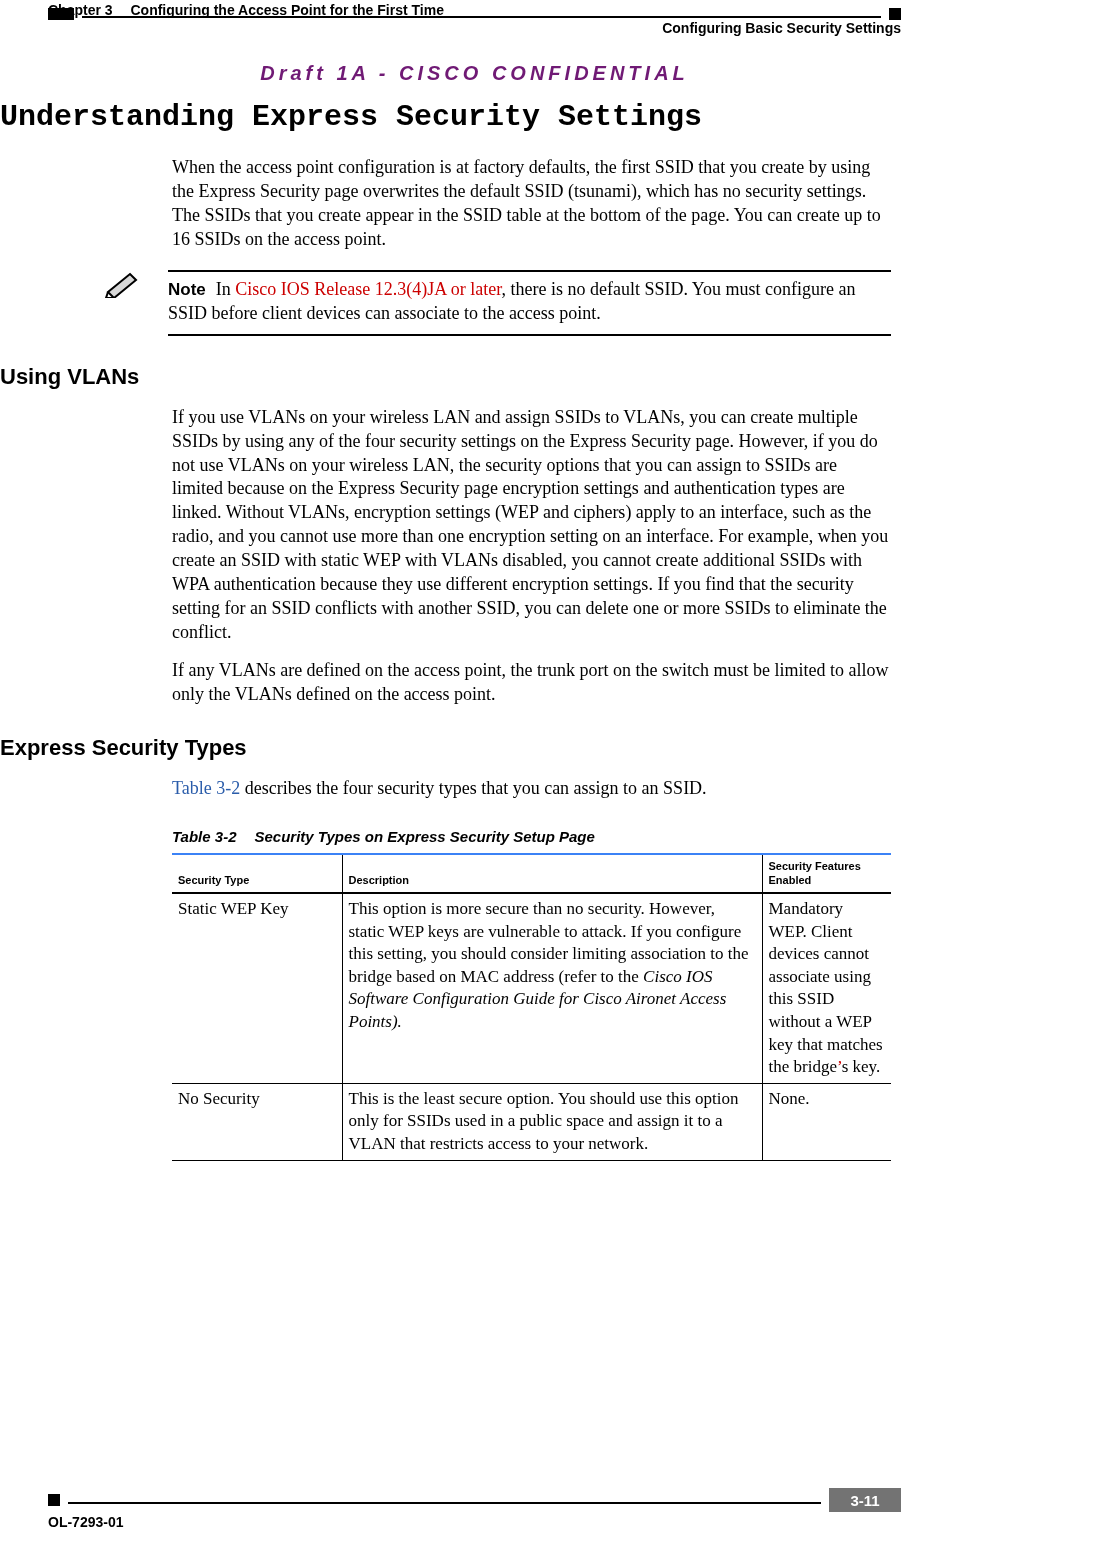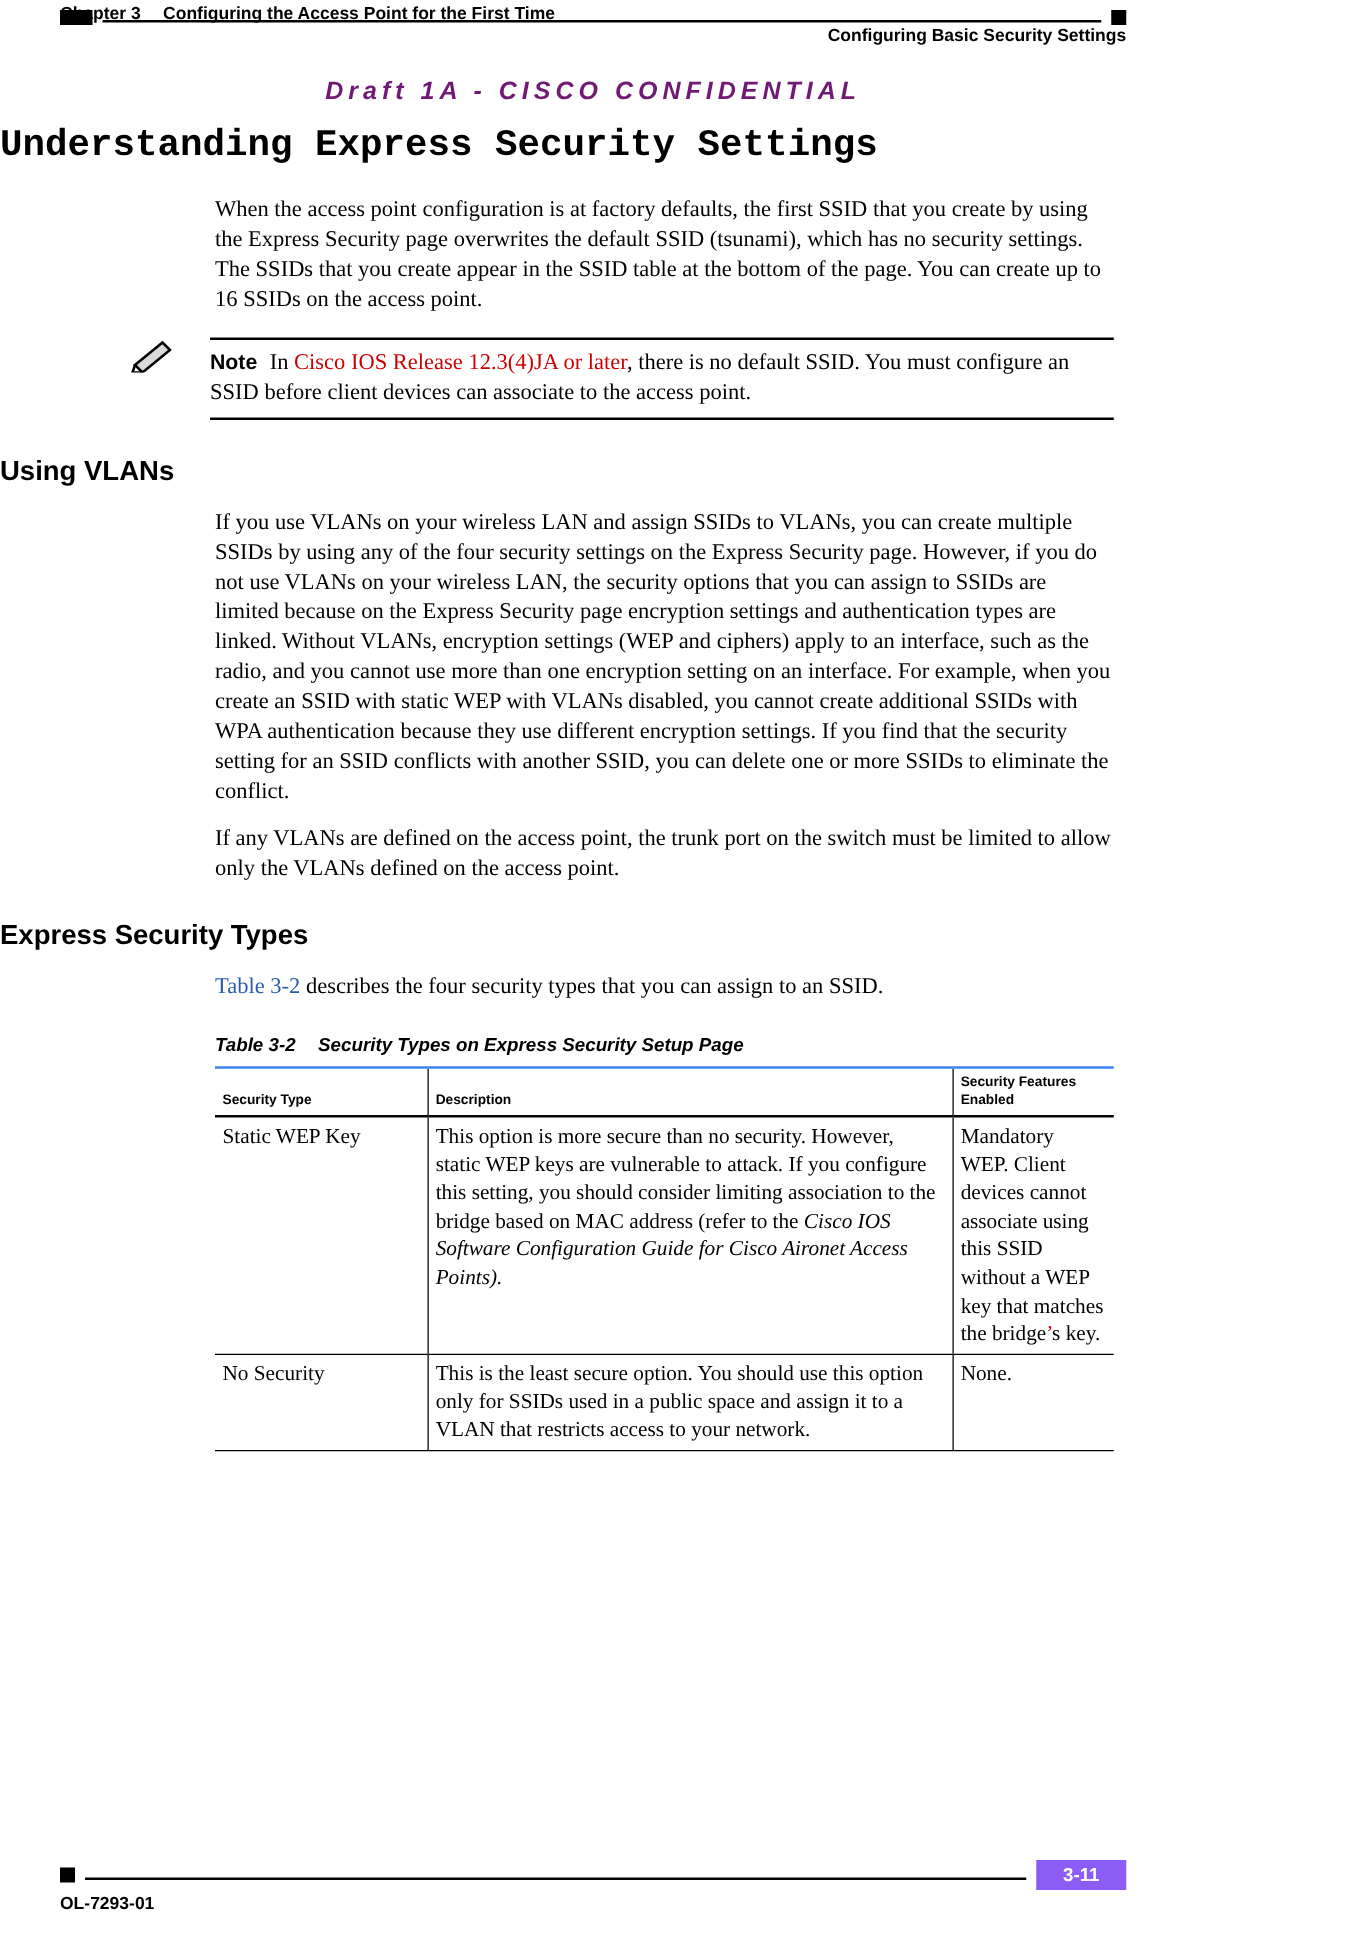--- a/index.html
+++ b/index.html
@@ -40,21 +40,21 @@
   table.sec td { border-bottom:1px solid #000; padding:4px 8px 4px 6px; vertical-align:top;}
   table.sec th+th, table.sec td+td { border-left:1px solid #000;}
   table.sec .col1 { width:170px; }
   table.sec .col2 { width:420px; }
   .ital { font-style:italic; }
   .apost { color:#c00; }
   
   .footer { position:absolute; left:48px; right:48px; bottom:18px; }
   .footline-row { display:flex; align-items:center; }
   .f-blk-left { width:12px; height:12px; background:#000; margin-right:8px;}
-  .f-blk-right { width:72px; height:24px; background:#8b5cf6; margin-left:8px; color:#fff; display:flex; align-items:center; justify-content:center; font-family:Arial,Helvetica,sans-serif; font-weight:bold; font-size:15px;}
+  .f-blk-right { width:72px; height:24px; background:#737373; margin-left:8px; color:#fff; display:flex; align-items:center; justify-content:center; font-family:Arial,Helvetica,sans-serif; font-weight:bold; font-size:15px;}
   .footline { flex:1; border-top:2px solid #000; margin-top:5px;}
   .foot-guide { font-family:Arial,Helvetica,sans-serif; font-weight:bold; font-size:14px; text-align:right; margin-top:-22px; margin-right:96px;}
   .foot-ol { font-family:Arial,Helvetica,sans-serif; font-weight:bold; font-size:14px; margin-top:2px;}
 </style>
 </head>
 <body>
 
 <div class="page">
 
   <div class="topline">

